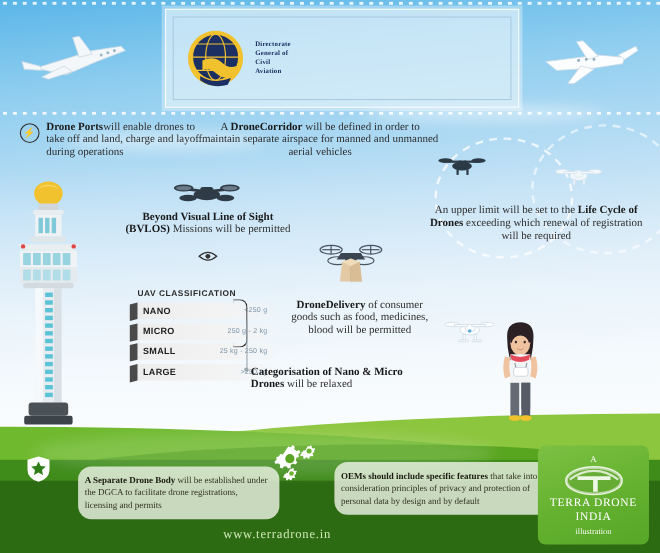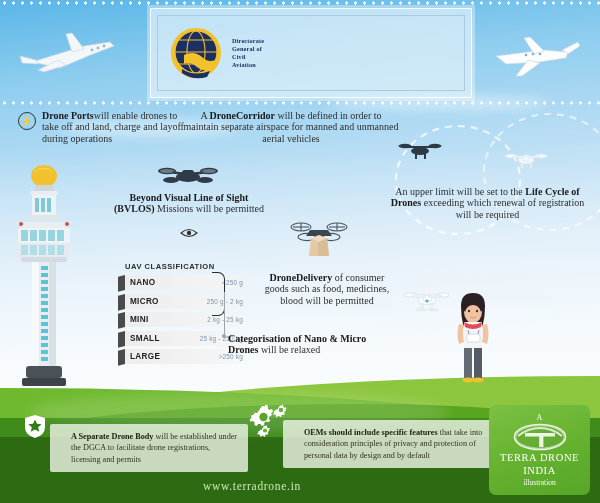--- a/index.html
+++ b/index.html
@@ -69,23 +69,23 @@
   .hill{position:absolute;left:0;width:600px;}
   .hill1{top:376px;height:128px;background:#8cc63e;border-radius:100% 0 0 0/70px 0 0 0;}
   .hill2{top:388px;height:116px;background:#6fb92e;border-radius:0 100% 0 0/0 60px 0 0;}
   .hill4{top:404px;height:100px;background:#58a51f;border-radius:60% 40% 0 0/40px 26px 0 0;}
   .hill5{top:418px;height:86px;background:#3f8c1b;}
   .hill6{top:437px;height:66px;background:#2d6b12;}
   .hillglow{position:absolute;left:30px;top:392px;width:420px;height:40px;
     background:rgba(255,255,255,.14);border-radius:50%;filter:blur(6px);}
 
   
-  .fcard{position:absolute;background:rgba(235,241,228,.82);border-radius:2px;
-    padding:7px 9px 7px 21px;color:#33331f;font-size:8.2px;line-height:11.4px;
-    font-family:"Liberation Serif",serif;}
+  .fcard{position:absolute;background:rgba(235,241,228,.82);border-radius:12px;
+    padding:7px 9px 7px 6px;color:#33331f;font-size:8.2px;line-height:11.4px;
+    font-family:"Liberation Serif",serif;margin-left:21px;}
   .fcard b{font-weight:bold;color:#1c1c12;}
 
   .shield{position:absolute;left:24px;top:414px;width:22px;height:25px;}
   .gears{position:absolute;left:249px;top:404px;width:40px;height:32px;}
 
   .logobox{position:absolute;left:489px;top:405px;width:101px;height:90px;
     background:linear-gradient(160deg,#7cc043 0%,#64b12f 55%,#57a627 100%);
     border-radius:7px;display:flex;flex-direction:column;align-items:center;
     justify-content:center;gap:1px;color:#ffffff;font-family:"Liberation Serif",serif;}
   .lb-a{font-size:8px;}
@@ -320,24 +320,20 @@
 
     <div class="uav-row">
       <span class="uav-name">NANO</span>
       <span class="uav-val">&lt;250 g</span>
     </div>
     <div class="uav-row">
       <span class="uav-name">MICRO</span>
       <span class="uav-val">250 g - 2 kg</span>
     </div>
     <div class="uav-row">
-      <span class="uav-name">MINI</span>
-      <span class="uav-val">2 kg - 25 kg</span>
-    </div>
-    <div class="uav-row">
       <span class="uav-name">SMALL</span>
       <span class="uav-val">25 kg - 250 kg</span>
     </div>
     <div class="uav-row">
       <span class="uav-name">LARGE</span>
       <span class="uav-val">&gt;250 kg</span>
     </div>
   </div>
 
   <div class="bracket"></div>

